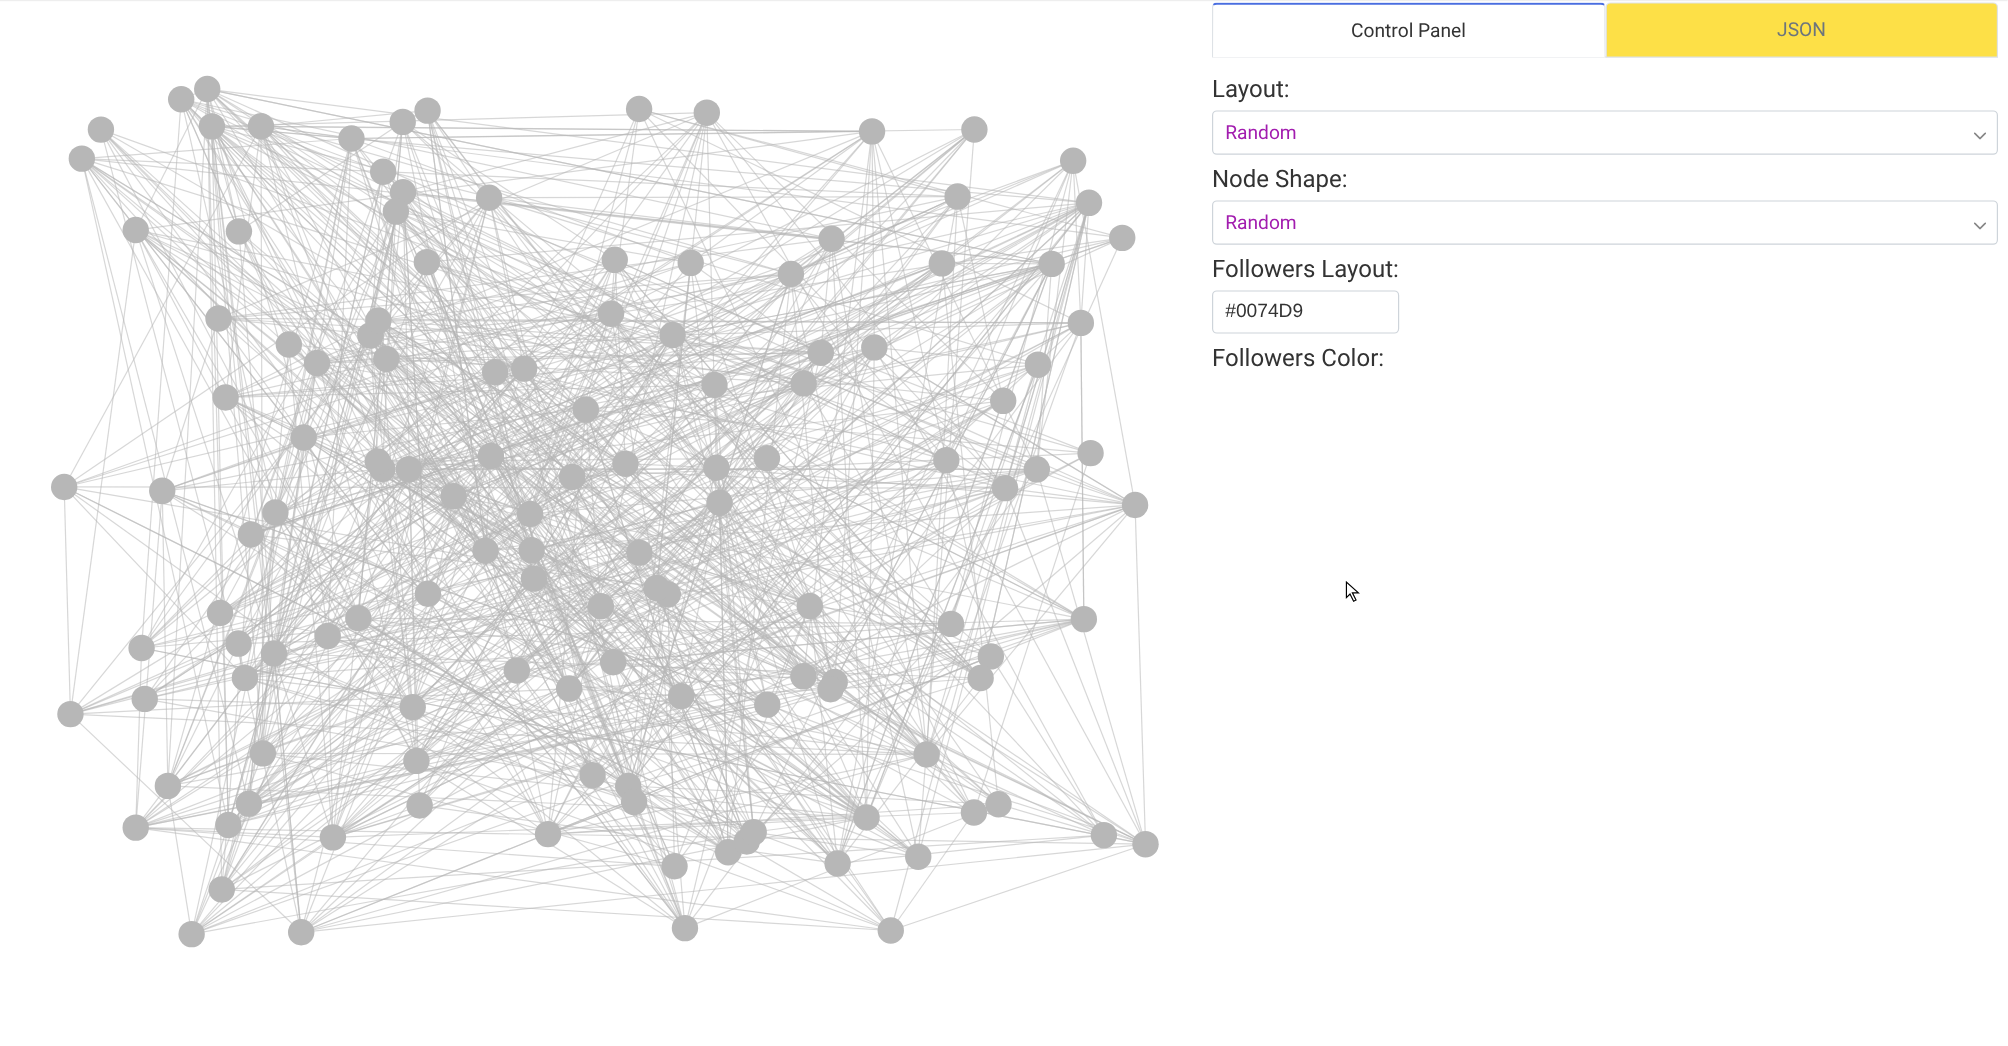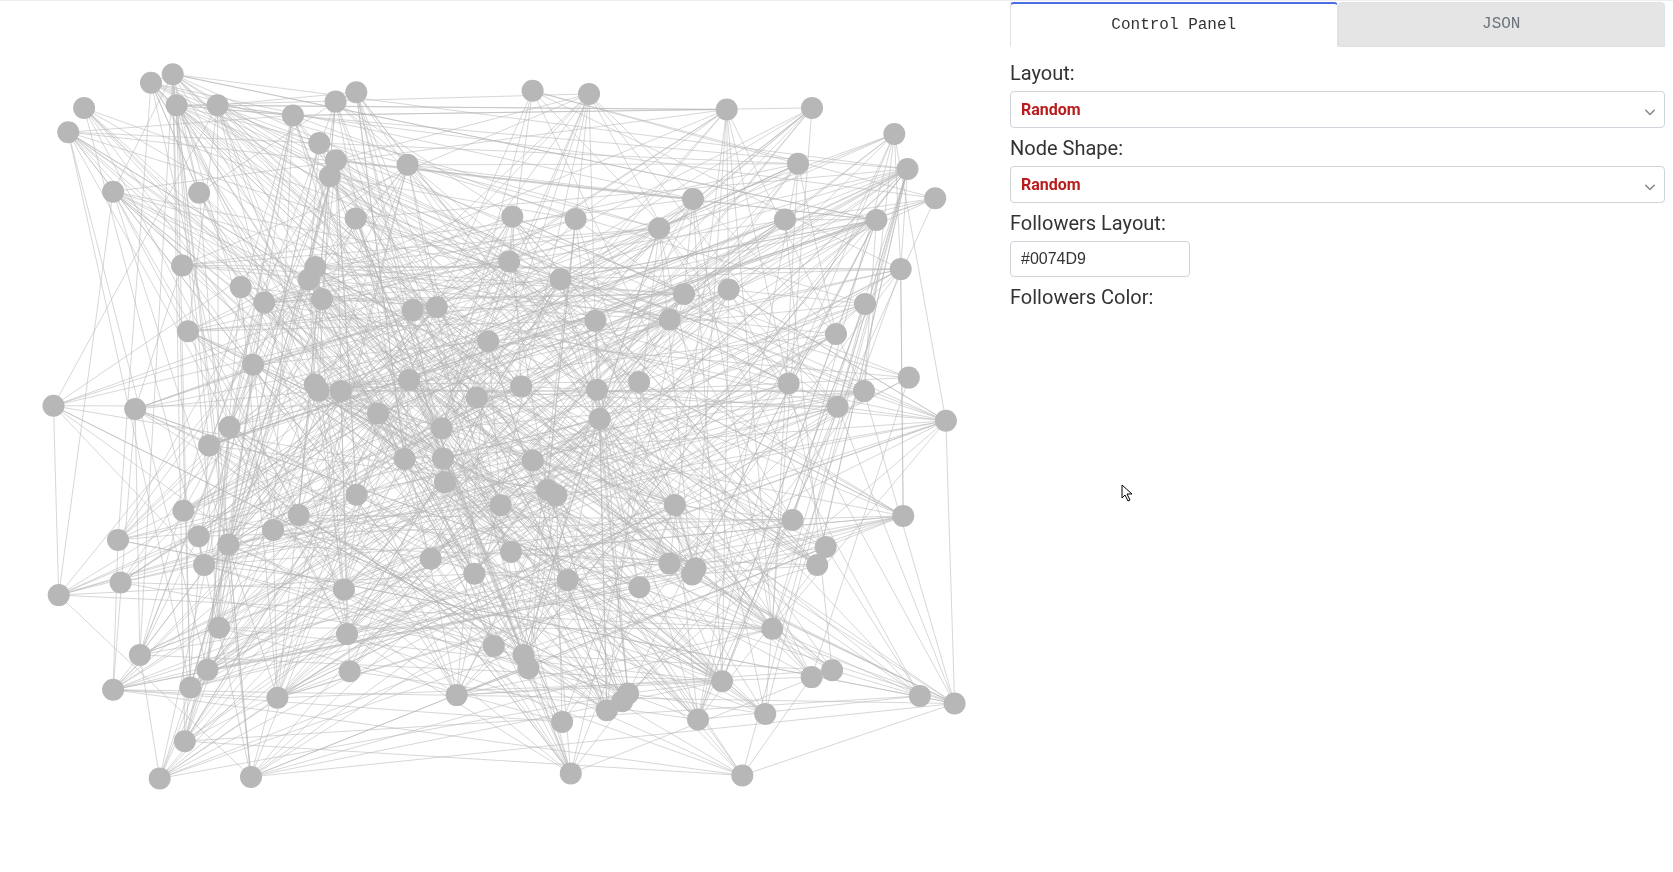--- a/index.html
+++ b/index.html
@@ -42,30 +42,29 @@
     padding: 12px 8px;
     font-size: 16px;
     color: #495057;
     background: #fff;
     border: 1px solid transparent;
     border-top-left-radius: 4px;
     border-top-right-radius: 4px;
     cursor: pointer;
     position: relative;
     top: 1px;
-    font-family: Liberation Mono, monospace;
   }
   .tab.active {
     border-color: #dee2e6;
     border-bottom-color: #fff;
     border-top: 2px solid #4a6ee0;
     color: #333;
   }
   .tab.inactive {
-    background: #e5e5e5;
+    background: #fde047;
     border-color: #dee2e6;
     color: #6c757d;
   }
   .controls {
     padding: 14px 0 0 0;
   }
   .form-group {
     margin-bottom: 8px;
   }
   .form-label {
@@ -75,39 +74,38 @@
     margin-bottom: 6px;
   }
   .select-wrap {
     position: relative;
     width: 100%;
   }
   .select {
     width: 100%;
     padding: 8px 30px 8px 10px;
     font-size: 16px;
-    color: #b91c1c;
+    color: #a21caf;
     background: #fff;
     border: 1px solid #ced4da;
     border-radius: 4px;
     appearance: none;
     -webkit-appearance: none;
     cursor: pointer;
-    font-weight: bold;
   }
   .select-caret {
     position: absolute;
     right: 10px;
     top: 50%;
     transform: translateY(-50%);
     pointer-events: none;
     color: #888;
   }
   .text-input {
-    width: 180px;
+    width: 156px;
     padding: 8px 10px;
     font-size: 16px;
     color: #333;
     background: #fff;
     border: 1px solid #ced4da;
     border-radius: 4px;
   }
   .cursor {
     position: absolute;
     left: 1121px;

